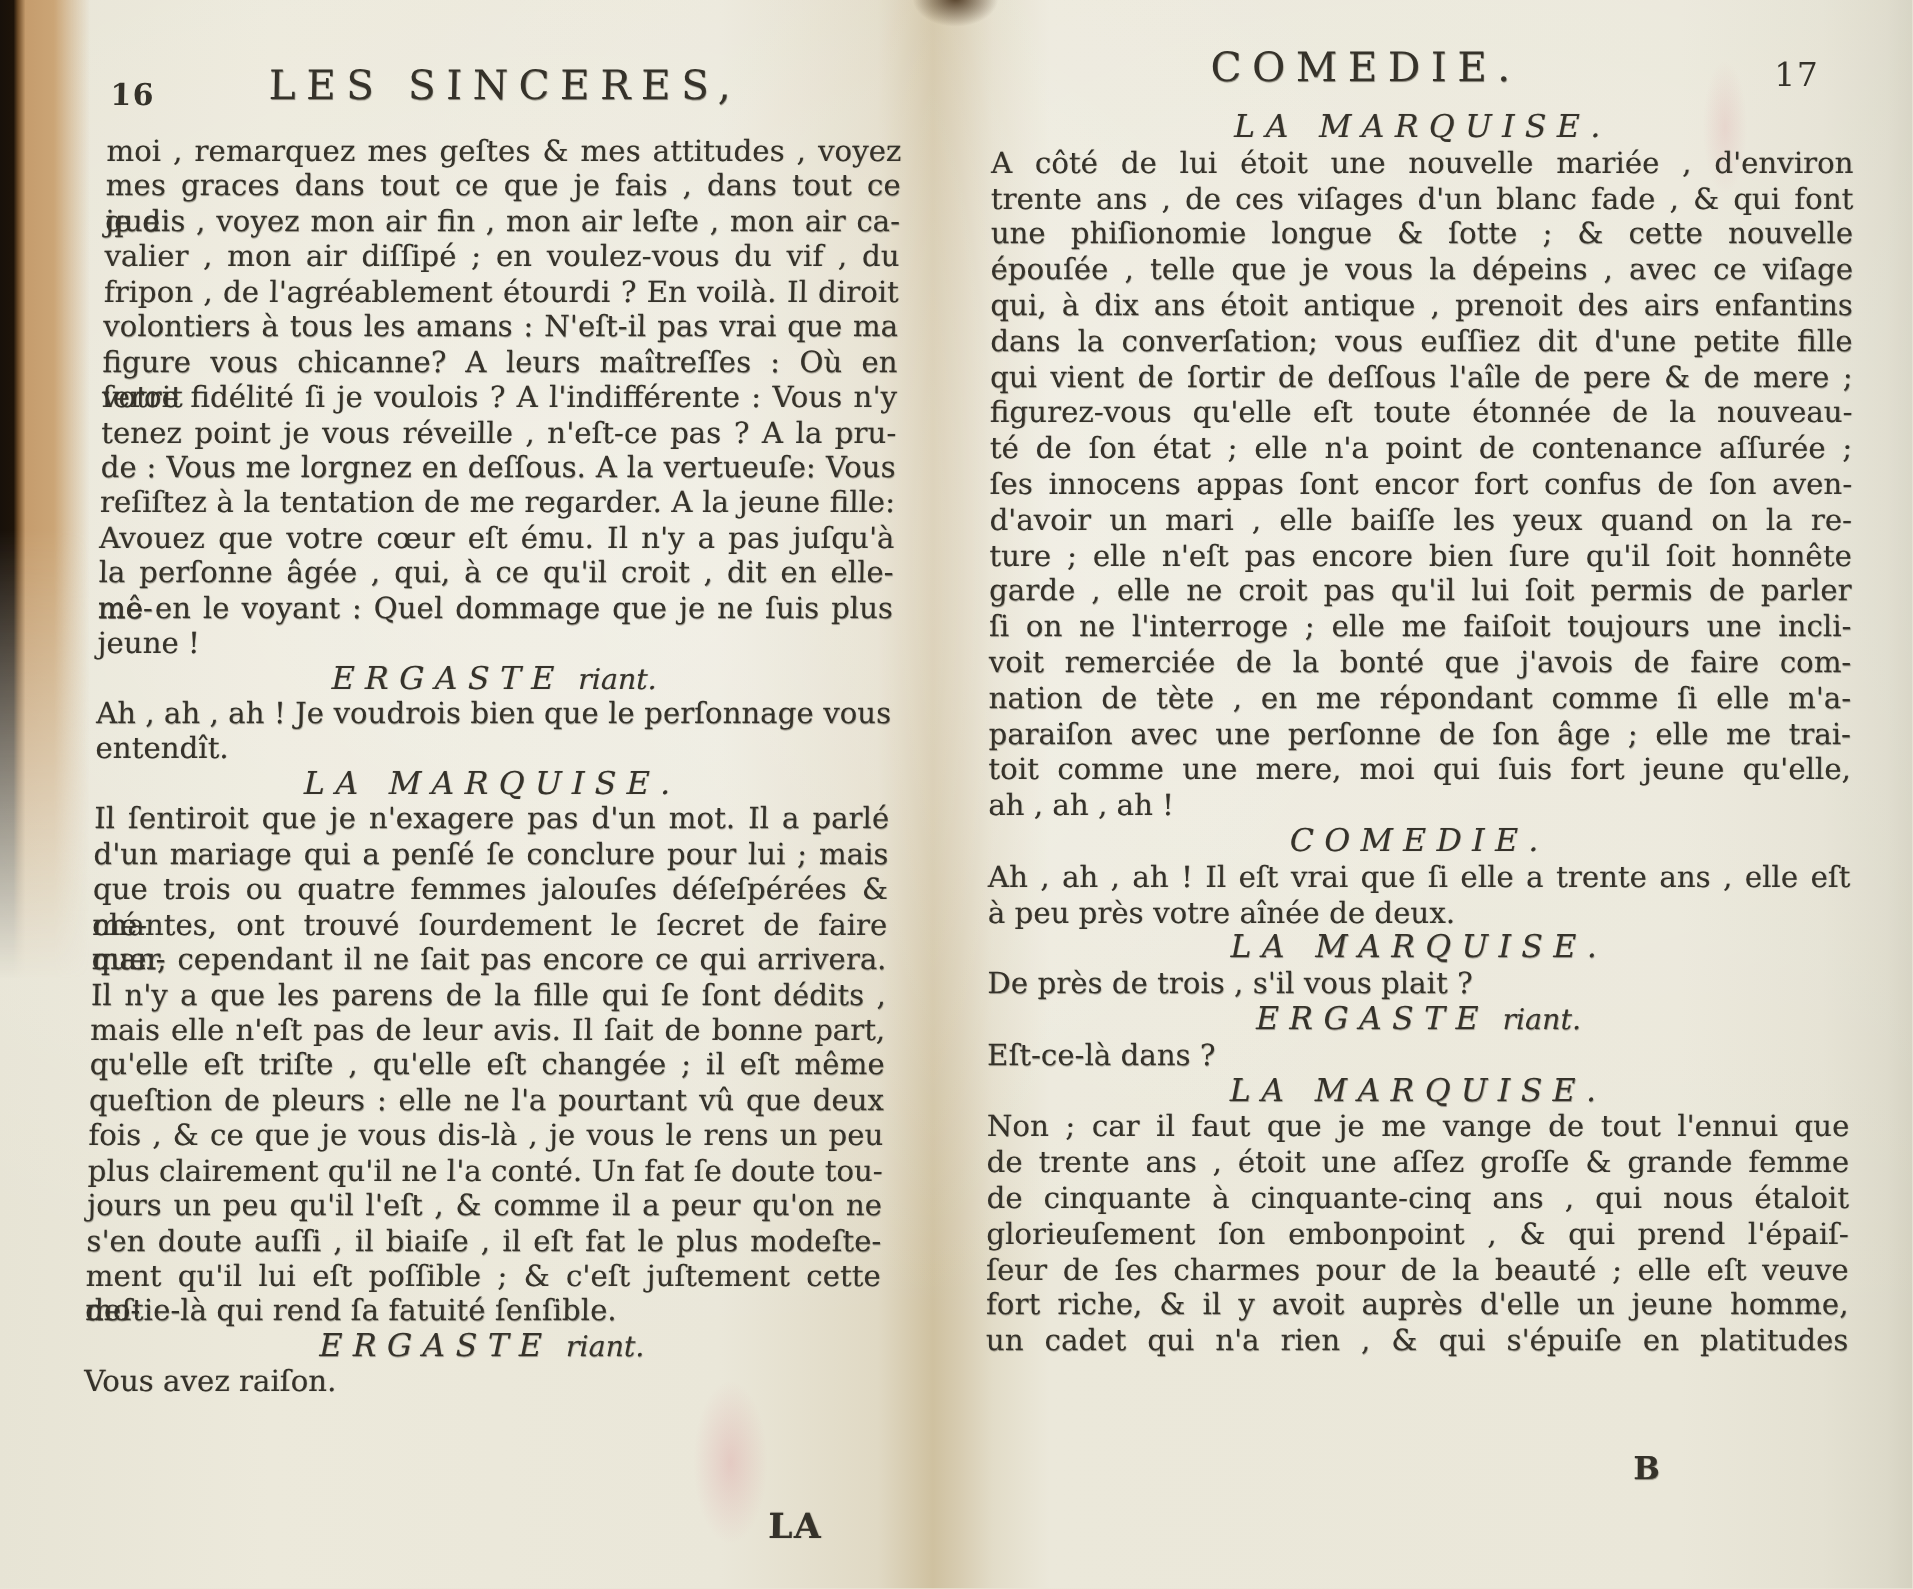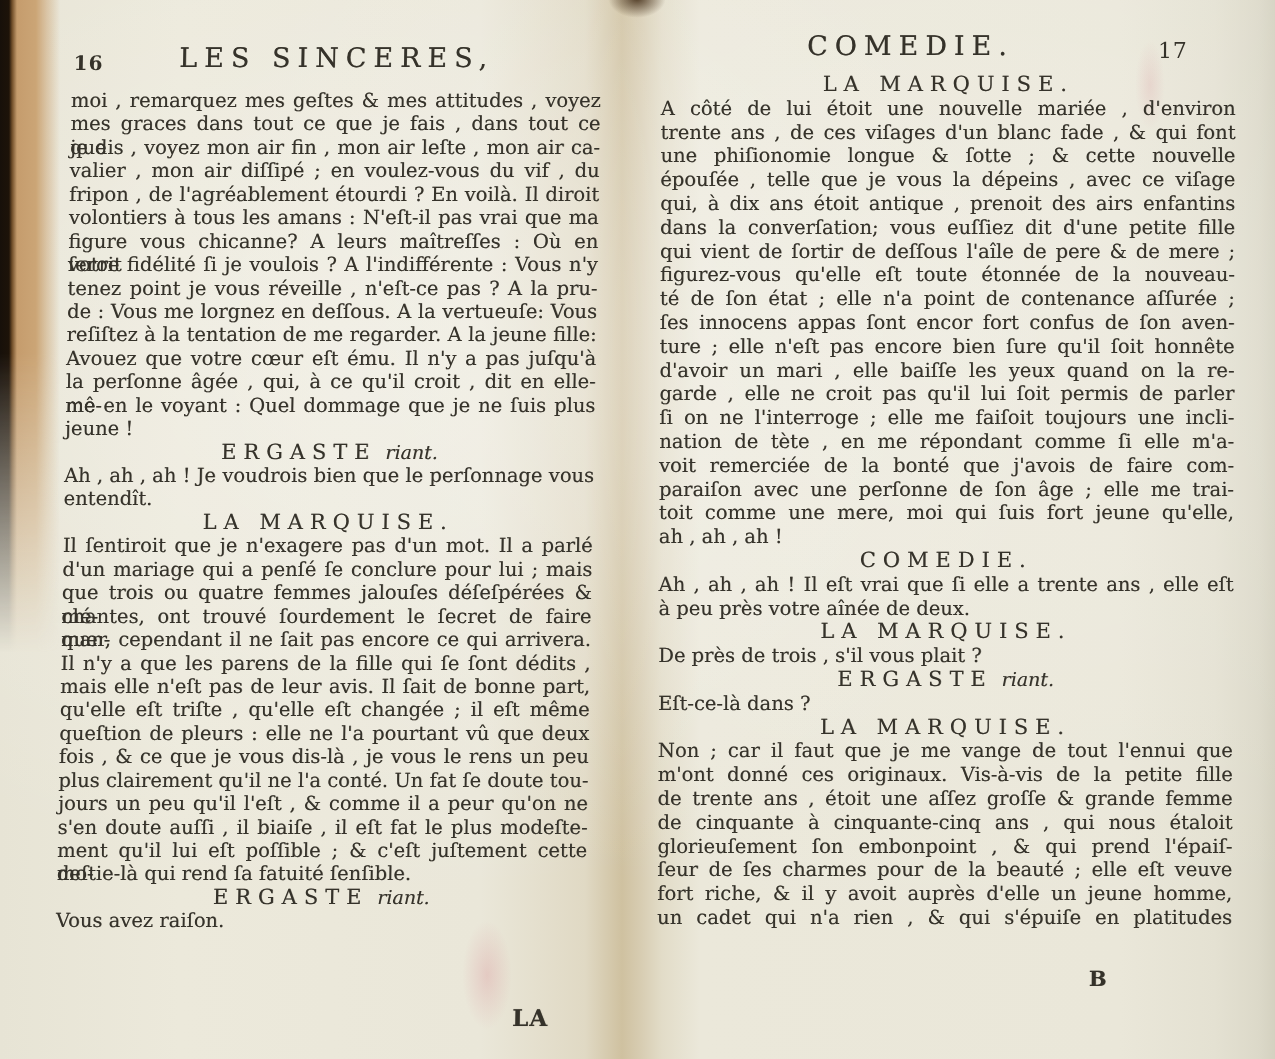--- a/index.html
+++ b/index.html
@@ -48,37 +48,37 @@
   }
 
   .page{position:absolute;color:var(--ink);}
   .page-left{left:72px;top:42px;width:530px;transform:skewX(-1.05deg);transform-origin:top left;}
   .page-right{left:661px;top:30px;width:575px;transform:skewX(-0.25deg);transform-origin:top left;}
 
   .head-row{position:relative;height:46px;}
   .page-right .head-row{height:42px;}
   .page-num{position:absolute;top:9px;font-size:20px;font-weight:bold;letter-spacing:1px;}
   .page-left .page-num{left:2px;}
-  .page-right .page-num{right:48px;top:8px;font-weight:normal;font-size:22px;}
+  .page-right .page-num{right:23px;top:8px;font-weight:normal;font-size:22px;}
   .running{
     display:block;text-align:center;font-size:27px;letter-spacing:7px;
     text-shadow:0.4px 0.4px 0.6px rgba(45,40,30,0.55);
   }
   .page-right .running{transform:translateX(-38px);}
 
   .text-block{margin-top:1px;}
   .ln{
     line-height:23.45px;height:23.45px;font-size:19.5px;white-space:nowrap;
     text-shadow:0.35px 0.35px 0.55px rgba(45,40,30,0.45);
   }
   .page-right .ln{line-height:23.8px;height:23.8px;}
   .just{text-align:justify;text-align-last:justify;white-space:normal;}
   .end{text-align:left;}
   .head{text-align:center;white-space:normal;}
-  .head-name{font-size:21px;letter-spacing:0.33em;}
+  .head-name{font-size:21px;letter-spacing:0.33em;font-style:italic;}
   .head-dir{font-style:italic;font-size:19px;margin-left:9px;letter-spacing:normal;}
 
   .catchword{
     position:absolute;font-size:23px;font-weight:bold;letter-spacing:1px;
     text-shadow:0.4px 0.4px 0.7px rgba(45,40,30,0.6);
   }
   .page-left .catchword{left:458px;top:962px;}
   .signature{
     position:absolute;font-size:21px;font-weight:bold;
     text-shadow:0.4px 0.4px 0.6px rgba(45,40,30,0.5);
@@ -151,39 +151,38 @@
         <div class="ln just">A côté de lui étoit une nouvelle mariée , d'environ</div>
         <div class="ln just">trente ans , de ces viſages d'un blanc fade , &amp; qui font</div>
         <div class="ln just">une phiſionomie longue &amp; ſotte ; &amp; cette nouvelle</div>
         <div class="ln just">épouſée , telle que je vous la dépeins , avec ce viſage</div>
         <div class="ln just">qui, à dix ans étoit antique , prenoit des airs enfantins</div>
         <div class="ln just">dans la converſation; vous euſſiez dit d'une petite fille</div>
         <div class="ln just">qui vient de ſortir de deſſous l'aîle de pere &amp; de mere ;</div>
         <div class="ln just">figurez-vous qu'elle eſt toute étonnée de la nouveau-</div>
         <div class="ln just">té de ſon état ; elle n'a point de contenance aſſurée ;</div>
         <div class="ln just">ſes innocens appas ſont encor fort confus de ſon aven-</div>
+        <div class="ln just">d'avoir un mari , elle baiſſe les yeux quand on la re-</div>
         <div class="ln just">ture ; elle n'eſt pas encore bien ſure qu'il ſoit honnête</div>
-        <div class="ln just">d'avoir un mari , elle baiſſe les yeux quand on la re-</div>
         <div class="ln just">garde , elle ne croit pas qu'il lui ſoit permis de parler</div>
         <div class="ln just">ſi on ne l'interroge ; elle me faiſoit toujours une incli-</div>
+        <div class="ln just">voit remerciée de la bonté que j'avois de faire com-</div>
         <div class="ln just">nation de tète , en me répondant comme ſi elle m'a-</div>
-        <div class="ln just">voit remerciée de la bonté que j'avois de faire com-</div>
         <div class="ln just">paraiſon avec une perſonne de ſon âge ; elle me trai-</div>
         <div class="ln just">toit comme une mere, moi qui ſuis fort jeune qu'elle,</div>
         <div class="ln end">ah , ah , ah !</div>
         <div class="ln head"><span class="head-name">COMEDIE.</span></div>
         <div class="ln just">Ah , ah , ah ! Il eſt vrai que ſi elle a trente ans , elle eſt</div>
         <div class="ln end">à peu près votre aînée de deux.</div>
         <div class="ln head"><span class="head-name">LA MARQUISE.</span></div>
         <div class="ln end">De près de trois , s'il vous plait ?</div>
         <div class="ln head"><span class="head-name">ERGASTE</span><span class="head-dir">riant.</span></div>
         <div class="ln end">Eſt-ce-là dans ?</div>
         <div class="ln head"><span class="head-name">LA MARQUISE.</span></div>
         <div class="ln just">Non ; car il faut que je me vange de tout l'ennui que</div>
-        <div class="ln just">m'ont donné ces originaux. Vis-à-vis de la petite fille</div>
         <div class="ln just">de trente ans , étoit une aſſez groſſe &amp; grande femme</div>
         <div class="ln just">de cinquante à cinquante-cinq ans , qui nous étaloit</div>
         <div class="ln just">glorieuſement ſon embonpoint , &amp; qui prend l'épaiſ-</div>
         <div class="ln just">ſeur de ſes charmes pour de la beauté ; elle eſt veuve</div>
         <div class="ln just">fort riche, &amp; il y avoit auprès d'elle un jeune homme,</div>
         <div class="ln just">un cadet qui n'a rien , &amp; qui s'épuiſe en platitudes</div>
       </div>
     <div class="signature">B</div>
   </div>
 

